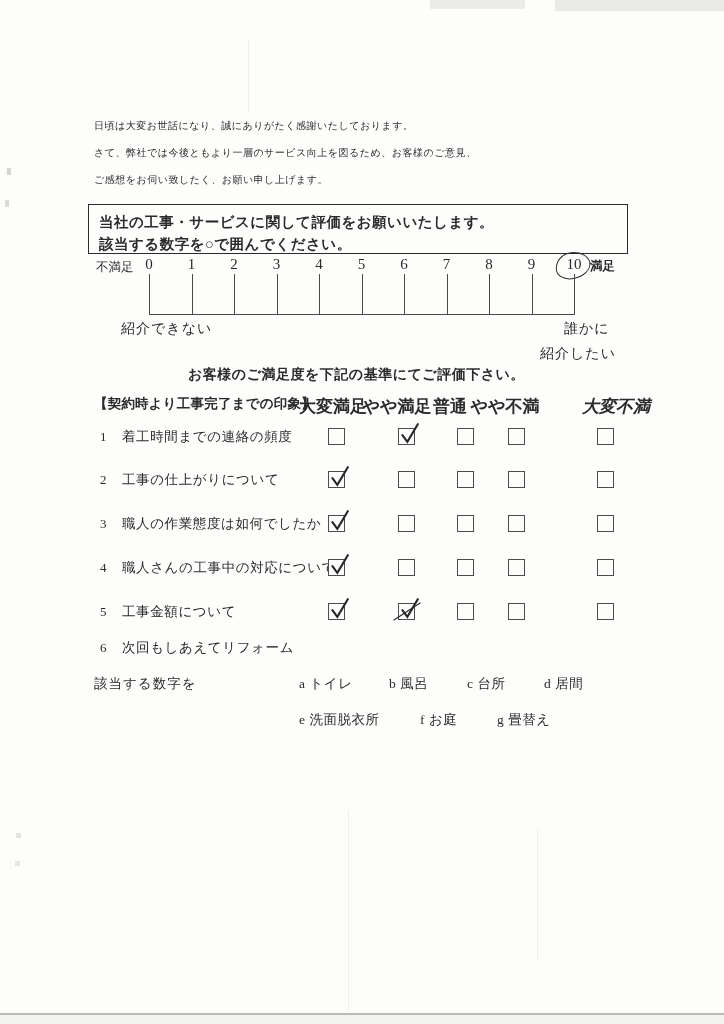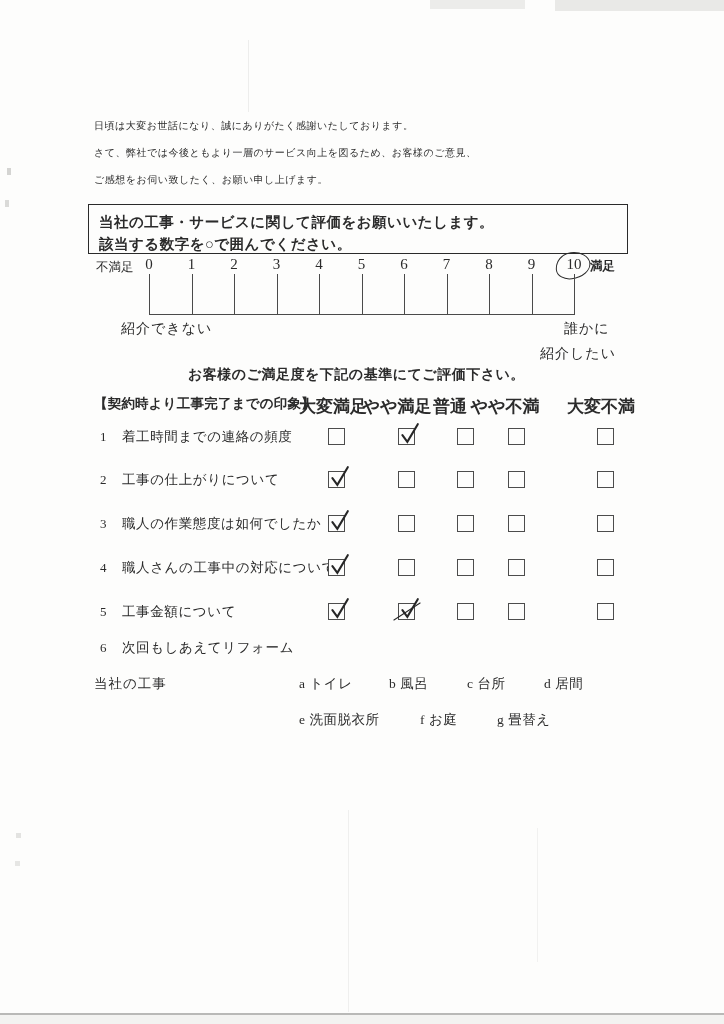--- a/index.html
+++ b/index.html
@@ -102,21 +102,21 @@
   <span class="abs caption cap-high2">紹介したい</span>
 
   <div class="abs instruction">お客様のご満足度を下記の基準にてご評価下さい。</div>
 
   <div class="abs section-title">【契約時より工事完了までの印象】</div>
   <div>
       <div class="col-header" style="left: 333px;">大変満足</div>
       <div class="col-header" style="left: 397px;">やや満足</div>
       <div class="col-header" style="left: 450px;">普通</div>
       <div class="col-header" style="left: 505px;">やや不満</div>
-      <div class="col-header" style="left: 601px;">大変不満</div>
+      <div class="col-header" style="left: 616px; font-style: italic;">大変不満</div>
     </div>
   <div>
       <span class="row-no" style="top: 429px;">1</span>
       <span class="row-label" style="top: 428px;">着工時間までの連絡の頻度</span>
       <span class="cb" style="left: 328px; top: 428px;"></span>
       <span class="cb" style="left: 398px; top: 428px;">
         <svg class="check" viewBox="0 0 20 20">
           <path d="M4 12 L8.5 18 L18 2" fill="none" stroke="#262626" stroke-width="1.9" stroke-linecap="round"></path>
         </svg>
       </span>
@@ -169,21 +169,21 @@
         </svg>
         <span class="strike"></span>
       </span>
       <span class="cb" style="left: 457px; top: 603px;"></span>
       <span class="cb" style="left: 508px; top: 603px;"></span>
       <span class="cb" style="left: 597px; top: 603px;"></span>
     </div>
 
   <span class="row-no" style="top:640px;">6</span>
   <span class="row-label" style="top:639px;">次回もしあえてリフォーム</span>
-  <div class="abs q6-line2">当社の工事</div>
+  <div class="abs q6-line2">該当する数字を</div>
   <div>
       <div class="opt" style="left: 299px; top: 675px;"><span class="key">a</span><span>トイレ</span></div>
       <div class="opt" style="left: 389px; top: 675px;"><span class="key">b</span><span>風呂</span></div>
       <div class="opt" style="left: 467px; top: 675px;"><span class="key">c</span><span>台所</span></div>
       <div class="opt" style="left: 544px; top: 675px;"><span class="key">d</span><span>居間</span></div>
       <div class="opt" style="left: 299px; top: 711px;"><span class="key">e</span><span>洗面脱衣所</span></div>
       <div class="opt" style="left: 420px; top: 711px;"><span class="key">f</span><span>お庭</span></div>
       <div class="opt" style="left: 497px; top: 711px;"><span class="key">g</span><span>畳替え</span></div>
     </div>
 

